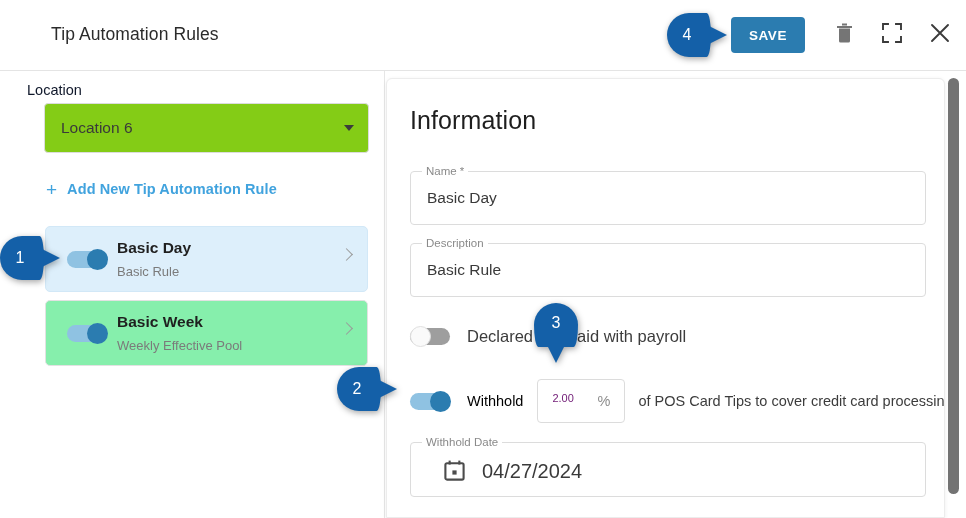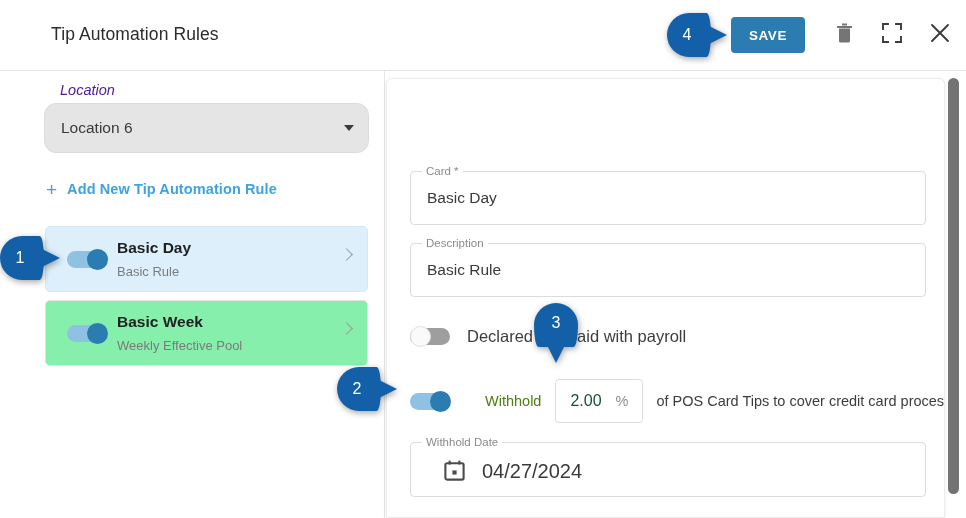--- a/index.html
+++ b/index.html
@@ -75,36 +75,35 @@
     left: 0;
     top: 71px;
     width: 385px;
     height: 447px;
     background: #ffffff;
     border-right: 1px solid #e6e6e6;
   }
 
   #location-label {
     position: absolute;
-    left: 60px;
+    left: 27px;
     top: 11px;
     font-size: 14.5px;
-    color: #4c1d95;
-    font-style: italic;
+    color: #0f172a;
   }
 
   #location-select {
     position: absolute;
     left: 44px;
     top: 32px;
     width: 325px;
     height: 50px;
     border: 1px solid #dcdcdc;
-    border-radius: 12px;
-    background: #e5e5e5;
+    border-radius: 4px;
+    background: #84cc16;
     cursor: pointer;
   }
   #location-select-value {
     position: absolute;
     left: 16px;
     top: 15px;
     font-size: 15.5px;
     color: #3a3a3a;
   }
   #location-caret {
@@ -309,39 +308,39 @@
 
   #withhold-row {
     position: absolute;
     left: 23px;
     top: 300px;
     height: 44px;
     display: flex;
     align-items: center;
   }
   #withhold-label {
-    margin-left: 33px;
+    margin-left: 15px;
     font-size: 14.5px;
-    color: #4d7c0f;
+    color: #000000;
   }
   #percent-input {
     margin-left: 14px;
     position: relative;
     width: 88px;
     height: 44px;
     border: 1px solid #dcdcdc;
     border-radius: 4px;
     background: #ffffff;
     cursor: text;
   }
   #percent-value {
     position: absolute;
     left: 14px; top: 12px;
-    font-size: 16px;
-    color: #14532d;
+    font-size: 11px;
+    color: #701a75;
   }
   #percent-sign {
     position: absolute;
     left: 59px; top: 13px;
     font-size: 14.5px;
     color: #8d8d8d;
   }
   #withhold-suffix {
     margin-left: 13px;
     font-size: 14.5px;
@@ -493,23 +492,24 @@
         <div class="knb"></div>
       </div>
       <div class="rule-title">Basic Week</div>
       <div class="rule-sub">Weekly Effective Pool</div>
       <div class="rule-chevron"></div>
     </div>
   </div>
 
   <div id="right-pane">
 
+    <div id="info-heading">Information</div>
 
     <div id="name-field" class="field">
-      <div class="field-legend">Card *</div>
+      <div class="field-legend">Name *</div>
       <div class="field-value">Basic Day</div>
     </div>
 
     <div id="description-field" class="field">
       <div class="field-legend">Description</div>
       <div class="field-value">Basic Rule</div>
     </div>
 
     <div id="declared-row">
       <div class="sw off">

